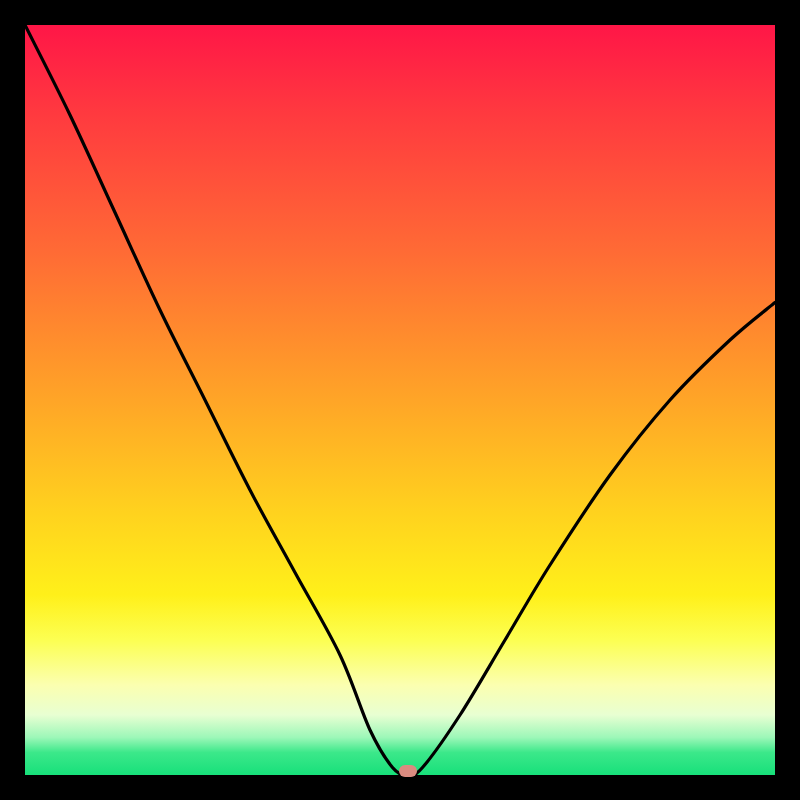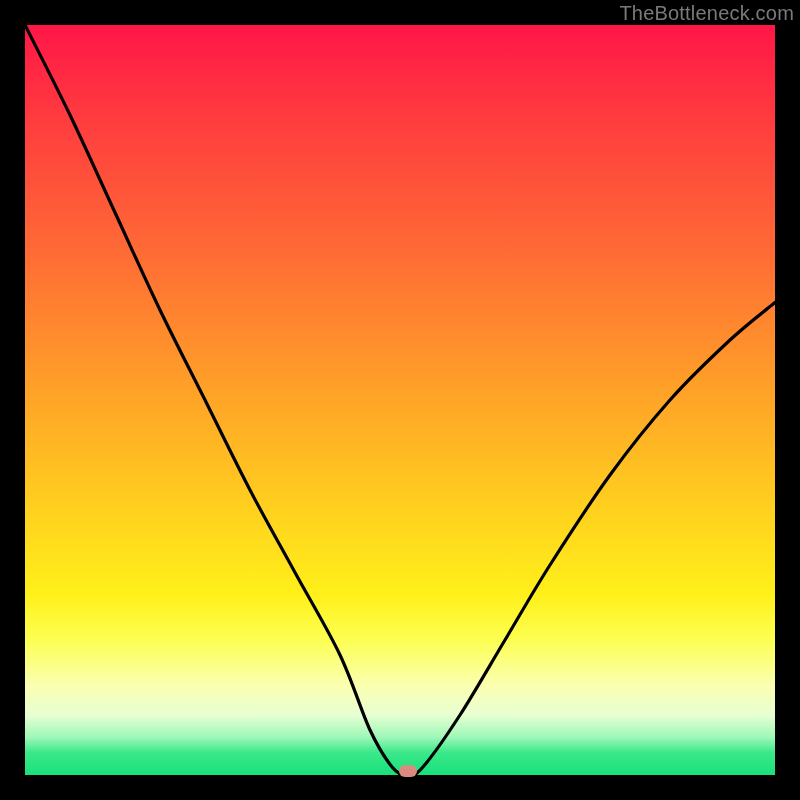--- a/index.html
+++ b/index.html
@@ -66,21 +66,20 @@
     background: #da8b80;
     border-radius: 6px;
     z-index: 20;
     transform: translate(-50%, -50%);
   }
 </style>
 </head>
 <body>
 
 <div class="frame">
-  <span class="watermark">TheBottleneck.com</span>
 
   <div class="plot-area">
     <svg class="curve" viewBox="0 0 750 750" preserveAspectRatio="none">
       <path fill="none" stroke="#000" stroke-width="3.2" stroke-linecap="round" d="M 0.0 0.0 C 7.5 15.0, 30.0 58.8, 45.0 90.0 C 60.0 121.3, 75.0 155.0, 90.0 187.5 C 105.0 220.0, 120.0 253.8, 135.0 285.0 C 150.0 316.3, 165.0 345.0, 180.0 375.0 C 195.0 405.0, 210.0 436.3, 225.0 465.0 C 240.0 493.8, 255.0 520.0, 270.0 547.5 C 285.0 575.0, 302.5 603.8, 315.0 630.0 C 327.5 656.3, 336.3 686.3, 345.0 705.0 C 353.8 723.8, 361.3 735.0, 367.5 742.5 C 373.8 750.0, 377.5 750.0, 382.5 750.0 C 387.5 750.0, 388.8 752.5, 397.5 742.5 C 406.3 732.5, 421.2 711.3, 435.0 690.0 C 448.7 668.8, 465.0 640.0, 480.0 615.0 C 495.0 590.0, 507.5 567.5, 525.0 540.0 C 542.5 512.5, 565.0 477.5, 585.0 450.0 C 605.0 422.5, 625.0 397.5, 645.0 375.0 C 665.0 352.5, 687.5 331.3, 705.0 315.0 C 722.5 298.8, 742.5 283.8, 750.0 277.5" id="curve-path"></path>
     </svg>
     <div class="min-marker" id="min-marker" style="left: 382.5px; top: 746px;"></div>
   </div>
 </div>
 
 </body></html>

